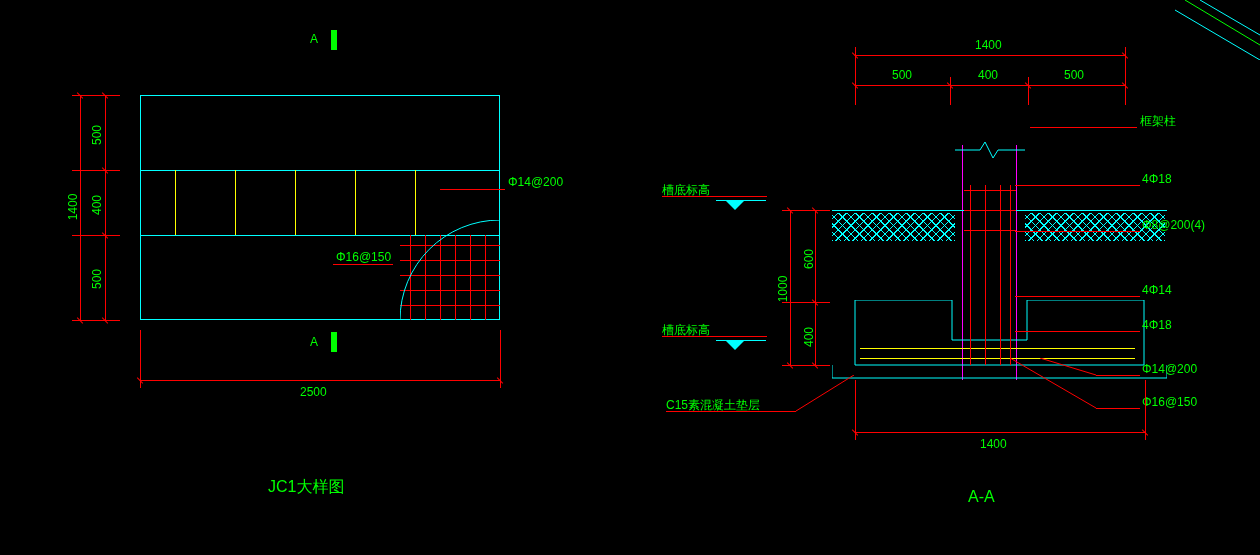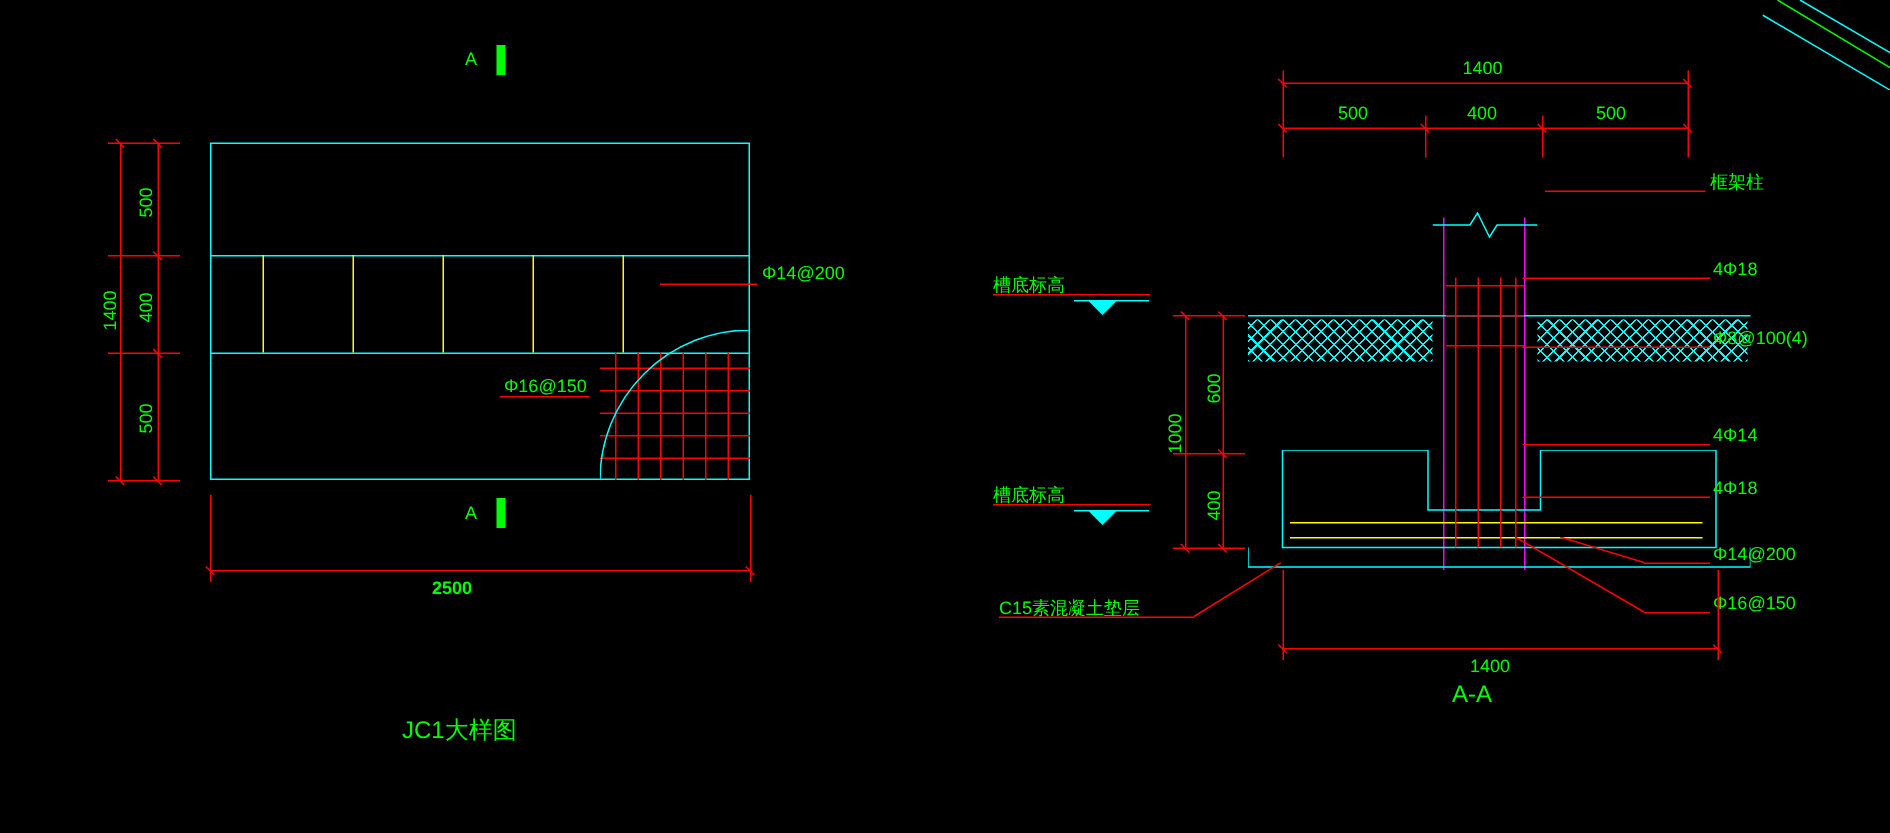--- a/index.html
+++ b/index.html
@@ -112,21 +112,21 @@
 <div class="txt green" style="left:60px; top:200px; transform:rotate(-90deg);">1400</div>
 <div class="txt green" style="left:87px; top:128px; transform:rotate(-90deg);">500</div>
 <div class="txt green" style="left:87px; top:198px; transform:rotate(-90deg);">400</div>
 <div class="txt green" style="left:87px; top:272px; transform:rotate(-90deg);">500</div>
 
 <div class="line-h bg-red" style="left:140px; top:380px; width:360px;"></div>
 <div class="line-v bg-red" style="left:140px; top:330px; height:58px;"></div>
 <div class="line-v bg-red" style="left:500px; top:330px; height:58px;"></div>
 <div class="tick" style="left:136px; top:380px;"></div>
 <div class="tick" style="left:496px; top:380px;"></div>
-<div class="txt green" style="left:288px; top:385px;font-weight:bold;">2500</div>
+<div class="txt green" style="left:300px; top:385px;">2500</div>
 
 <div class="txt green" style="left:508px; top:175px;">Φ14@200</div>
 <div class="line-h bg-red" style="left:440px; top:189px; width:65px;"></div>
 <div class="txt green" style="left:336px; top:250px;">Φ16@150</div>
 <div class="line-h bg-red" style="left:333px; top:264px; width:60px;"></div>
 
 <div class="txt green txt-lg" style="left:268px; top:477px;">JC1大样图</div>
 
 <div class="line-h bg-red" style="left:855px; top:55px; width:270px;"></div>
 <div class="line-h bg-red" style="left:855px; top:85px; width:270px;"></div>
@@ -198,21 +198,21 @@
 <div class="line-v bg-red" style="left:985px; top:185px; height:180px;"></div>
 <div class="line-v bg-red" style="left:1000px; top:185px; height:180px;"></div>
 <div class="line-v bg-red" style="left:1010px; top:185px; height:180px;"></div>
 <div class="line-h bg-red" style="left:964px; top:190px; width:52px;"></div>
 <div class="line-h bg-red" style="left:964px; top:210px; width:52px;"></div>
 <div class="line-h bg-red" style="left:964px; top:230px; width:52px;"></div>
 
 <div class="txt green" style="left:1142px; top:172px;">4Φ18</div>
 <div class="line-h bg-red" style="left:1015px; top:185px; width:125px;"></div>
 
-<div class="txt green" style="left:1142px; top:218px;">Φ8@100(4)</div>
+<div class="txt green" style="left:1142px; top:218px;">Φ8@200(4)</div>
 <div class="line-h bg-red" style="left:1015px; top:231px; width:125px;"></div>
 
 <div class="txt green" style="left:1142px; top:283px;">4Φ14</div>
 <div class="line-h bg-red" style="left:1015px; top:296px; width:125px;"></div>
 
 <div class="txt green" style="left:1142px; top:318px;">4Φ18</div>
 <div class="line-h bg-red" style="left:1015px; top:331px; width:125px;"></div>
 
 <div class="txt green" style="left:1142px; top:362px;">Φ14@200</div>
 <div class="line-h bg-red" style="left:1096px; top:375px; width:44px;"></div>
@@ -232,19 +232,19 @@
     <line x1="0" y1="36" x2="58" y2="0" stroke="#ff0000"></line>
   </svg>
 
 <div class="line-h bg-red" style="left:855px; top:432px; width:290px;"></div>
 <div class="line-v bg-red" style="left:855px; top:380px; height:60px;"></div>
 <div class="line-v bg-red" style="left:1145px; top:380px; height:60px;"></div>
 <div class="tick" style="left:851px; top:432px;"></div>
 <div class="tick" style="left:1141px; top:432px;"></div>
 <div class="txt green" style="left:980px; top:437px;">1400</div>
 
-<div class="txt green txt-lg" style="left:968px; top:455px;">A-A</div>
+<div class="txt green txt-lg" style="left:968px; top:488px;">A-A</div>
 
 <svg class="layer" style="left:1175px; top:0px;" width="85" height="60">
   <line x1="10" y1="0" x2="85" y2="45" stroke="#00ff00"></line>
   <line x1="25" y1="0" x2="85" y2="35" stroke="#00ffff"></line>
   <line x1="0" y1="10" x2="85" y2="60" stroke="#00ffff"></line>
 </svg>
 
 </body></html>

